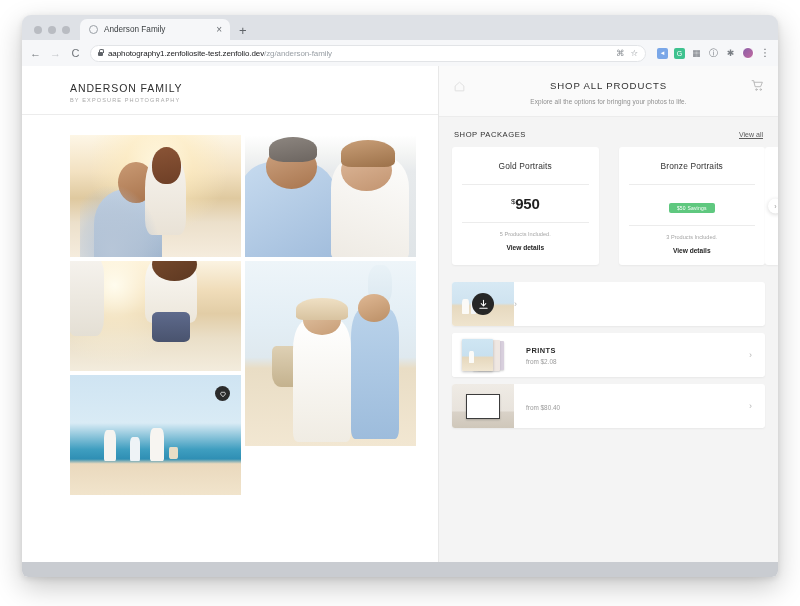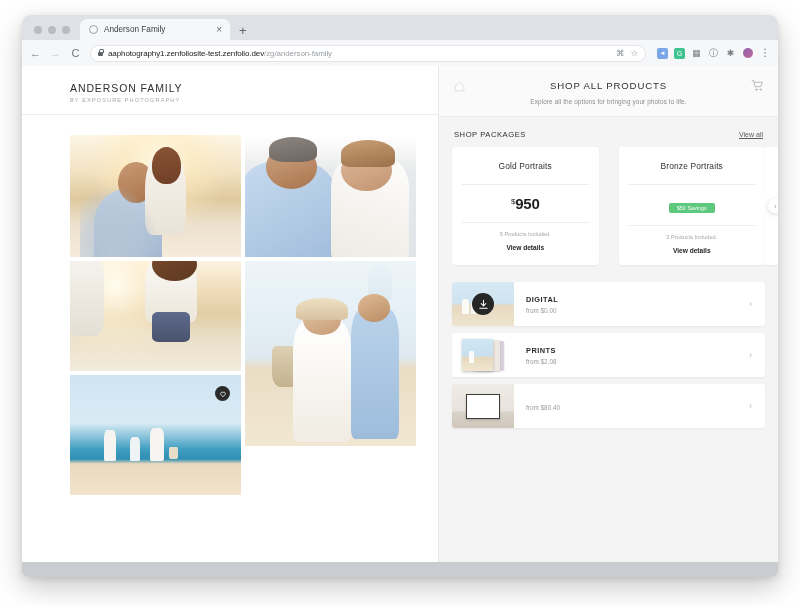--- a/index.html
+++ b/index.html
@@ -490,24 +490,20 @@
               <span class="b1"></span>
                 <span class="b2"></span>
               <span class="dl-badge">
                 <svg viewBox="0 0 24 24" fill="none" stroke="#ffffff" stroke-width="2.2" stroke-linecap="round" stroke-linejoin="round">
                   <path d="M12 3v11"></path>
                     <path d="M7 10l5 5 5-5"></path>
                     <path d="M4 20h16"></path>
                 </svg>
               </span>
             </div>
-            <div class="prod-txt">
-              <div class="prod-name">DIGITAL</div>
-              <div class="prod-from">from $0.00</div>
-            </div>
             <span class="prod-chev">›</span>
           </div>
 
           <div class="prod-row">
             <div class="prod-thumb th-prints">
               <span class="stack">
                   <i class="s3"></i>
                   <i class="s2"></i>
                   <i class="s1"></i>
                 </span>

